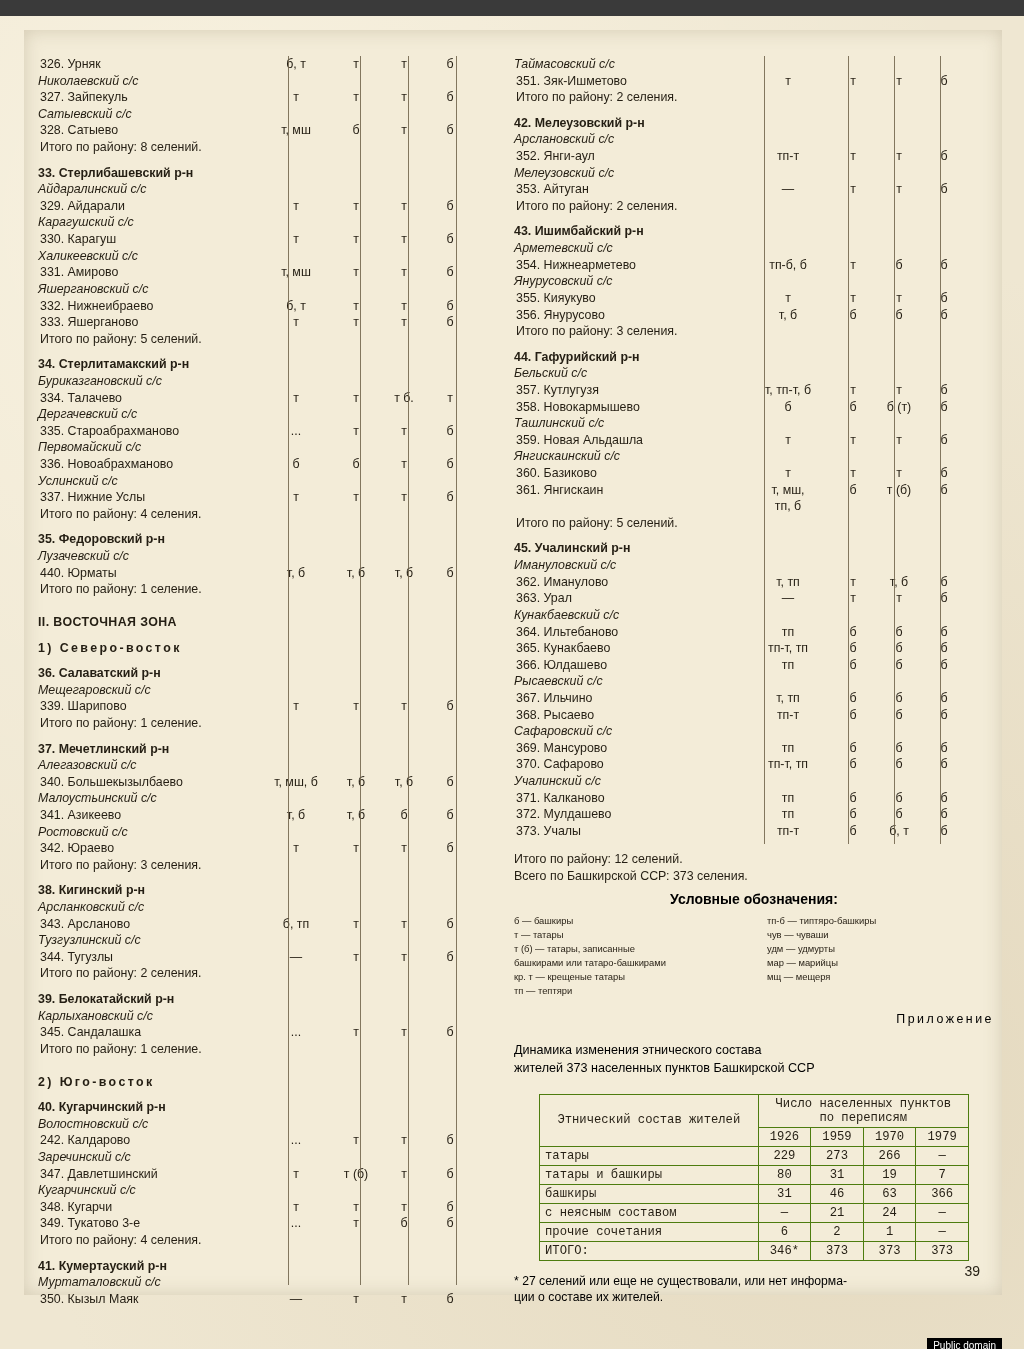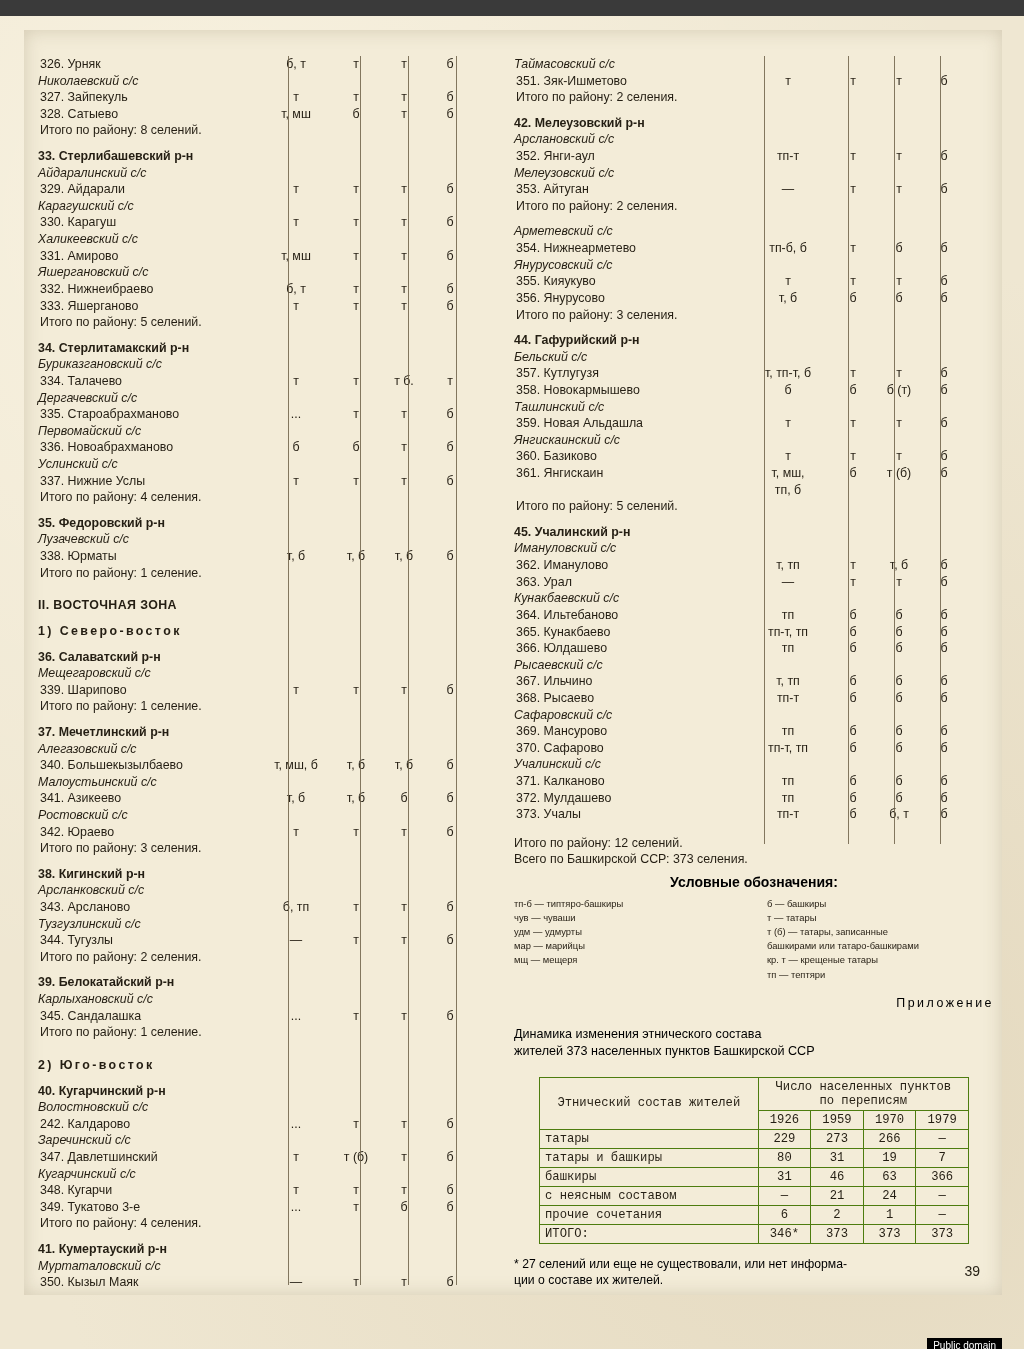--- a/index.html
+++ b/index.html
@@ -96,20 +96,21 @@
                 <div class="v v4">б</div>
               </div>
               <div class="ss">Николаевский с/с</div>
               <div class="grid-row">
                 <div class="nm">327. Зайпекуль</div>
                 <div class="v v1">т</div>
                 <div class="v v2">т</div>
                 <div class="v v3">т</div>
                 <div class="v v4">б</div>
               </div>
+              <div class="ss">Сатыевский с/с</div>
               <div class="grid-row">
                 <div class="nm">328. Сатыево</div>
                 <div class="v v1">т, мш</div>
                 <div class="v v2">б</div>
                 <div class="v v3">т</div>
                 <div class="v v4">б</div>
               </div>
               <div class="itogo">Итого по району: 8 селений.</div>
               <div class="pad"></div>
               <div class="hd">33. Стерлибашевский р-н</div>
@@ -185,21 +186,21 @@
                 <div class="v v1">т</div>
                 <div class="v v2">т</div>
                 <div class="v v3">т</div>
                 <div class="v v4">б</div>
               </div>
               <div class="itogo">Итого по району: 4 селения.</div>
               <div class="pad"></div>
               <div class="hd">35. Федоровский р-н</div>
               <div class="ss">Лузачевский с/с</div>
               <div class="grid-row">
-                <div class="nm">338. Юрматы</div>
+                <div class="nm">440. Юрматы</div>
                 <div class="v v1">т, б</div>
                 <div class="v v2">т, б</div>
                 <div class="v v3">т, б</div>
                 <div class="v v4">б</div>
               </div>
               <div class="itogo">Итого по району: 1 селение.</div>
               <div class="pad2"></div>
               <div class="zone">II. ВОСТОЧНАЯ ЗОНА</div>
               <div class="pad"></div>
               <div class="sub">1) Северо-восток</div>
@@ -351,20 +352,21 @@
               <div class="ss">Мелеузовский с/с</div>
               <div class="grid-row">
                 <div class="nm">353. Айтуган</div>
                 <div class="v v1">—</div>
                 <div class="v v2">т</div>
                 <div class="v v3">т</div>
                 <div class="v v4">б</div>
               </div>
               <div class="itogo">Итого по району: 2 селения.</div>
               <div class="pad"></div>
+              <div class="hd">43. Ишимбайский р-н</div>
               <div class="ss">Арметевский с/с</div>
               <div class="grid-row">
                 <div class="nm">354. Нижнеарметево</div>
                 <div class="v v1">тп-б, б</div>
                 <div class="v v2">т</div>
                 <div class="v v3">б</div>
                 <div class="v v4">б</div>
               </div>
               <div class="ss">Янурусовский с/с</div>
               <div class="grid-row">
@@ -523,34 +525,34 @@
               </div>
             </div>
 
           <div class="t" style="margin-top:12px;">
             <div>Итого по району: 12 селений.</div>
             <div>Всего по Башкирской ССР: 373 селения.</div>
           </div>
 
           <div class="legend-title">Условные обозначения:</div>
           <div class="legend">
-            <div>
-              <div>тп-б — типтяро-башкиры</div>
-              <div>чув — чуваши</div>
-              <div>удм — удмурты</div>
-              <div>мар — марийцы</div>
-              <div>мщ — мещеря</div>
-            </div>
             <div>
               <div>б — башкиры</div>
               <div>т — татары</div>
               <div>т (б) — татары, записанные</div>
               <div>башкирами или татаро-башкирами</div>
               <div>кр. т — крещеные татары</div>
               <div>тп — тептяри</div>
+            </div>
+            <div>
+              <div>тп-б — типтяро-башкиры</div>
+              <div>чув — чуваши</div>
+              <div>удм — удмурты</div>
+              <div>мар — марийцы</div>
+              <div>мщ — мещеря</div>
             </div>
           </div>
 
           <div class="prilozh">Приложение</div>
 
           <div class="appr-title">
             <div>Динамика изменения этнического состава</div>
             <div>жителей 373 населенных пунктов Башкирской ССР</div>
           </div>
 

